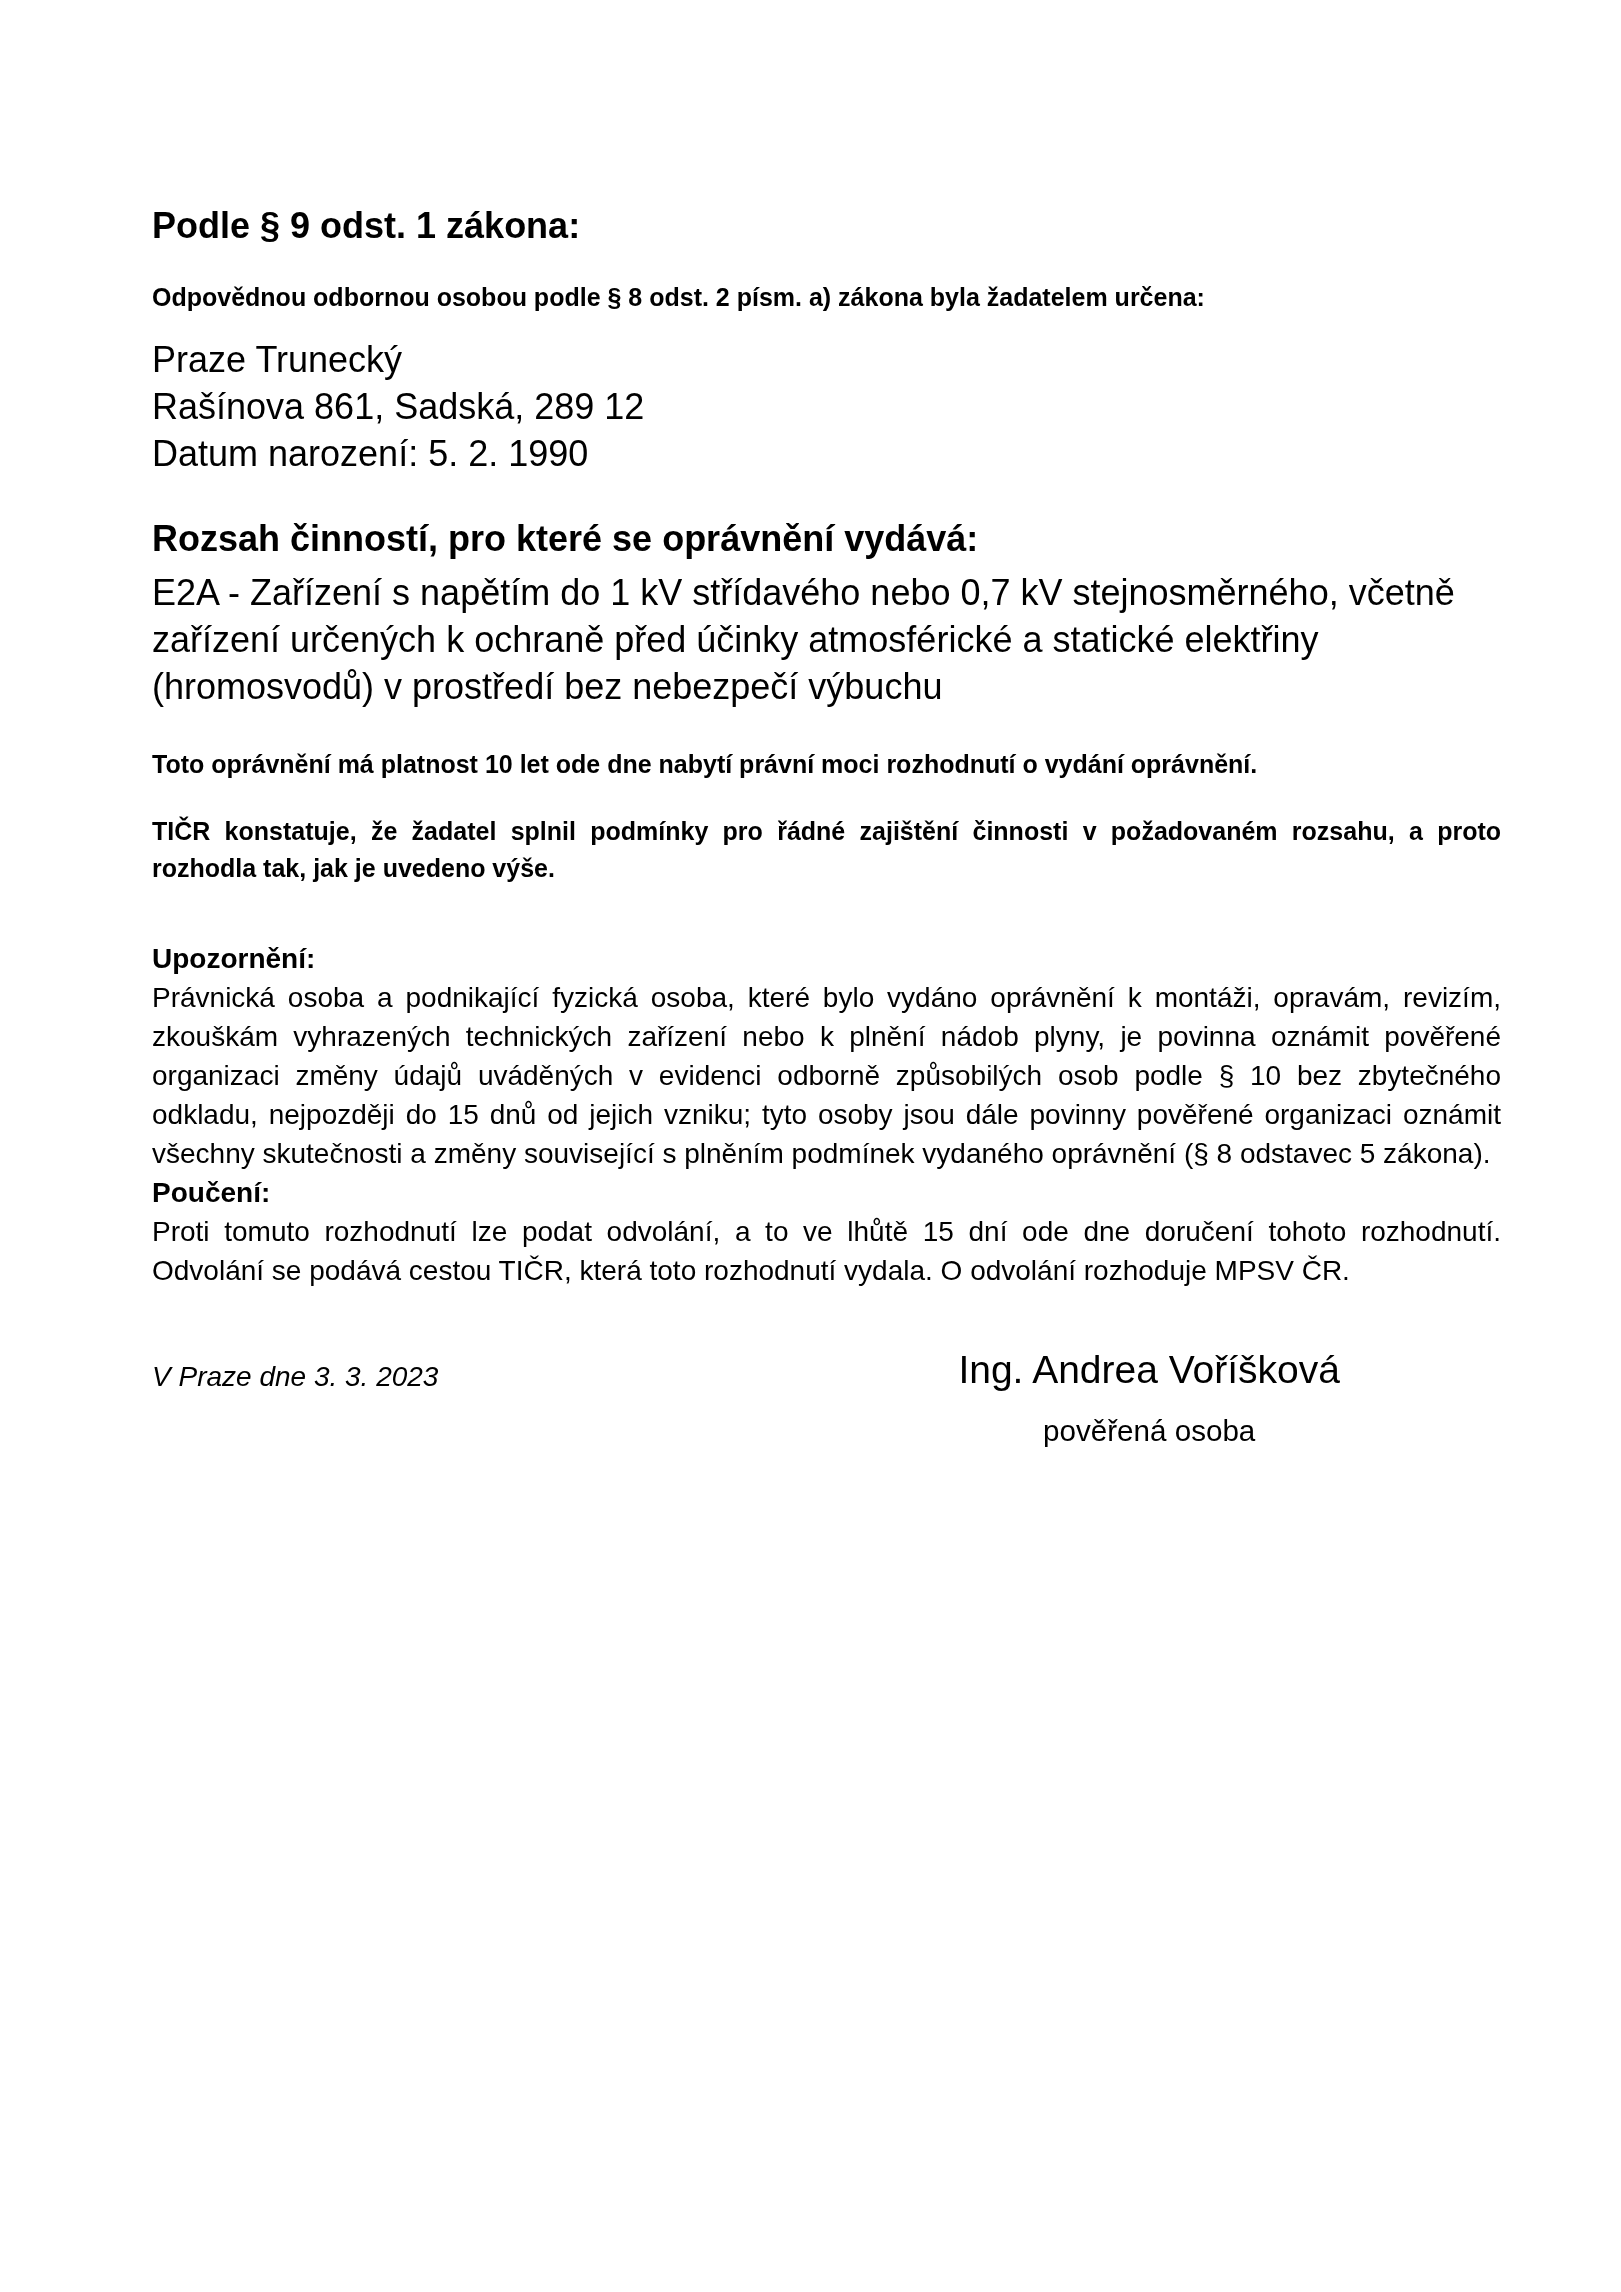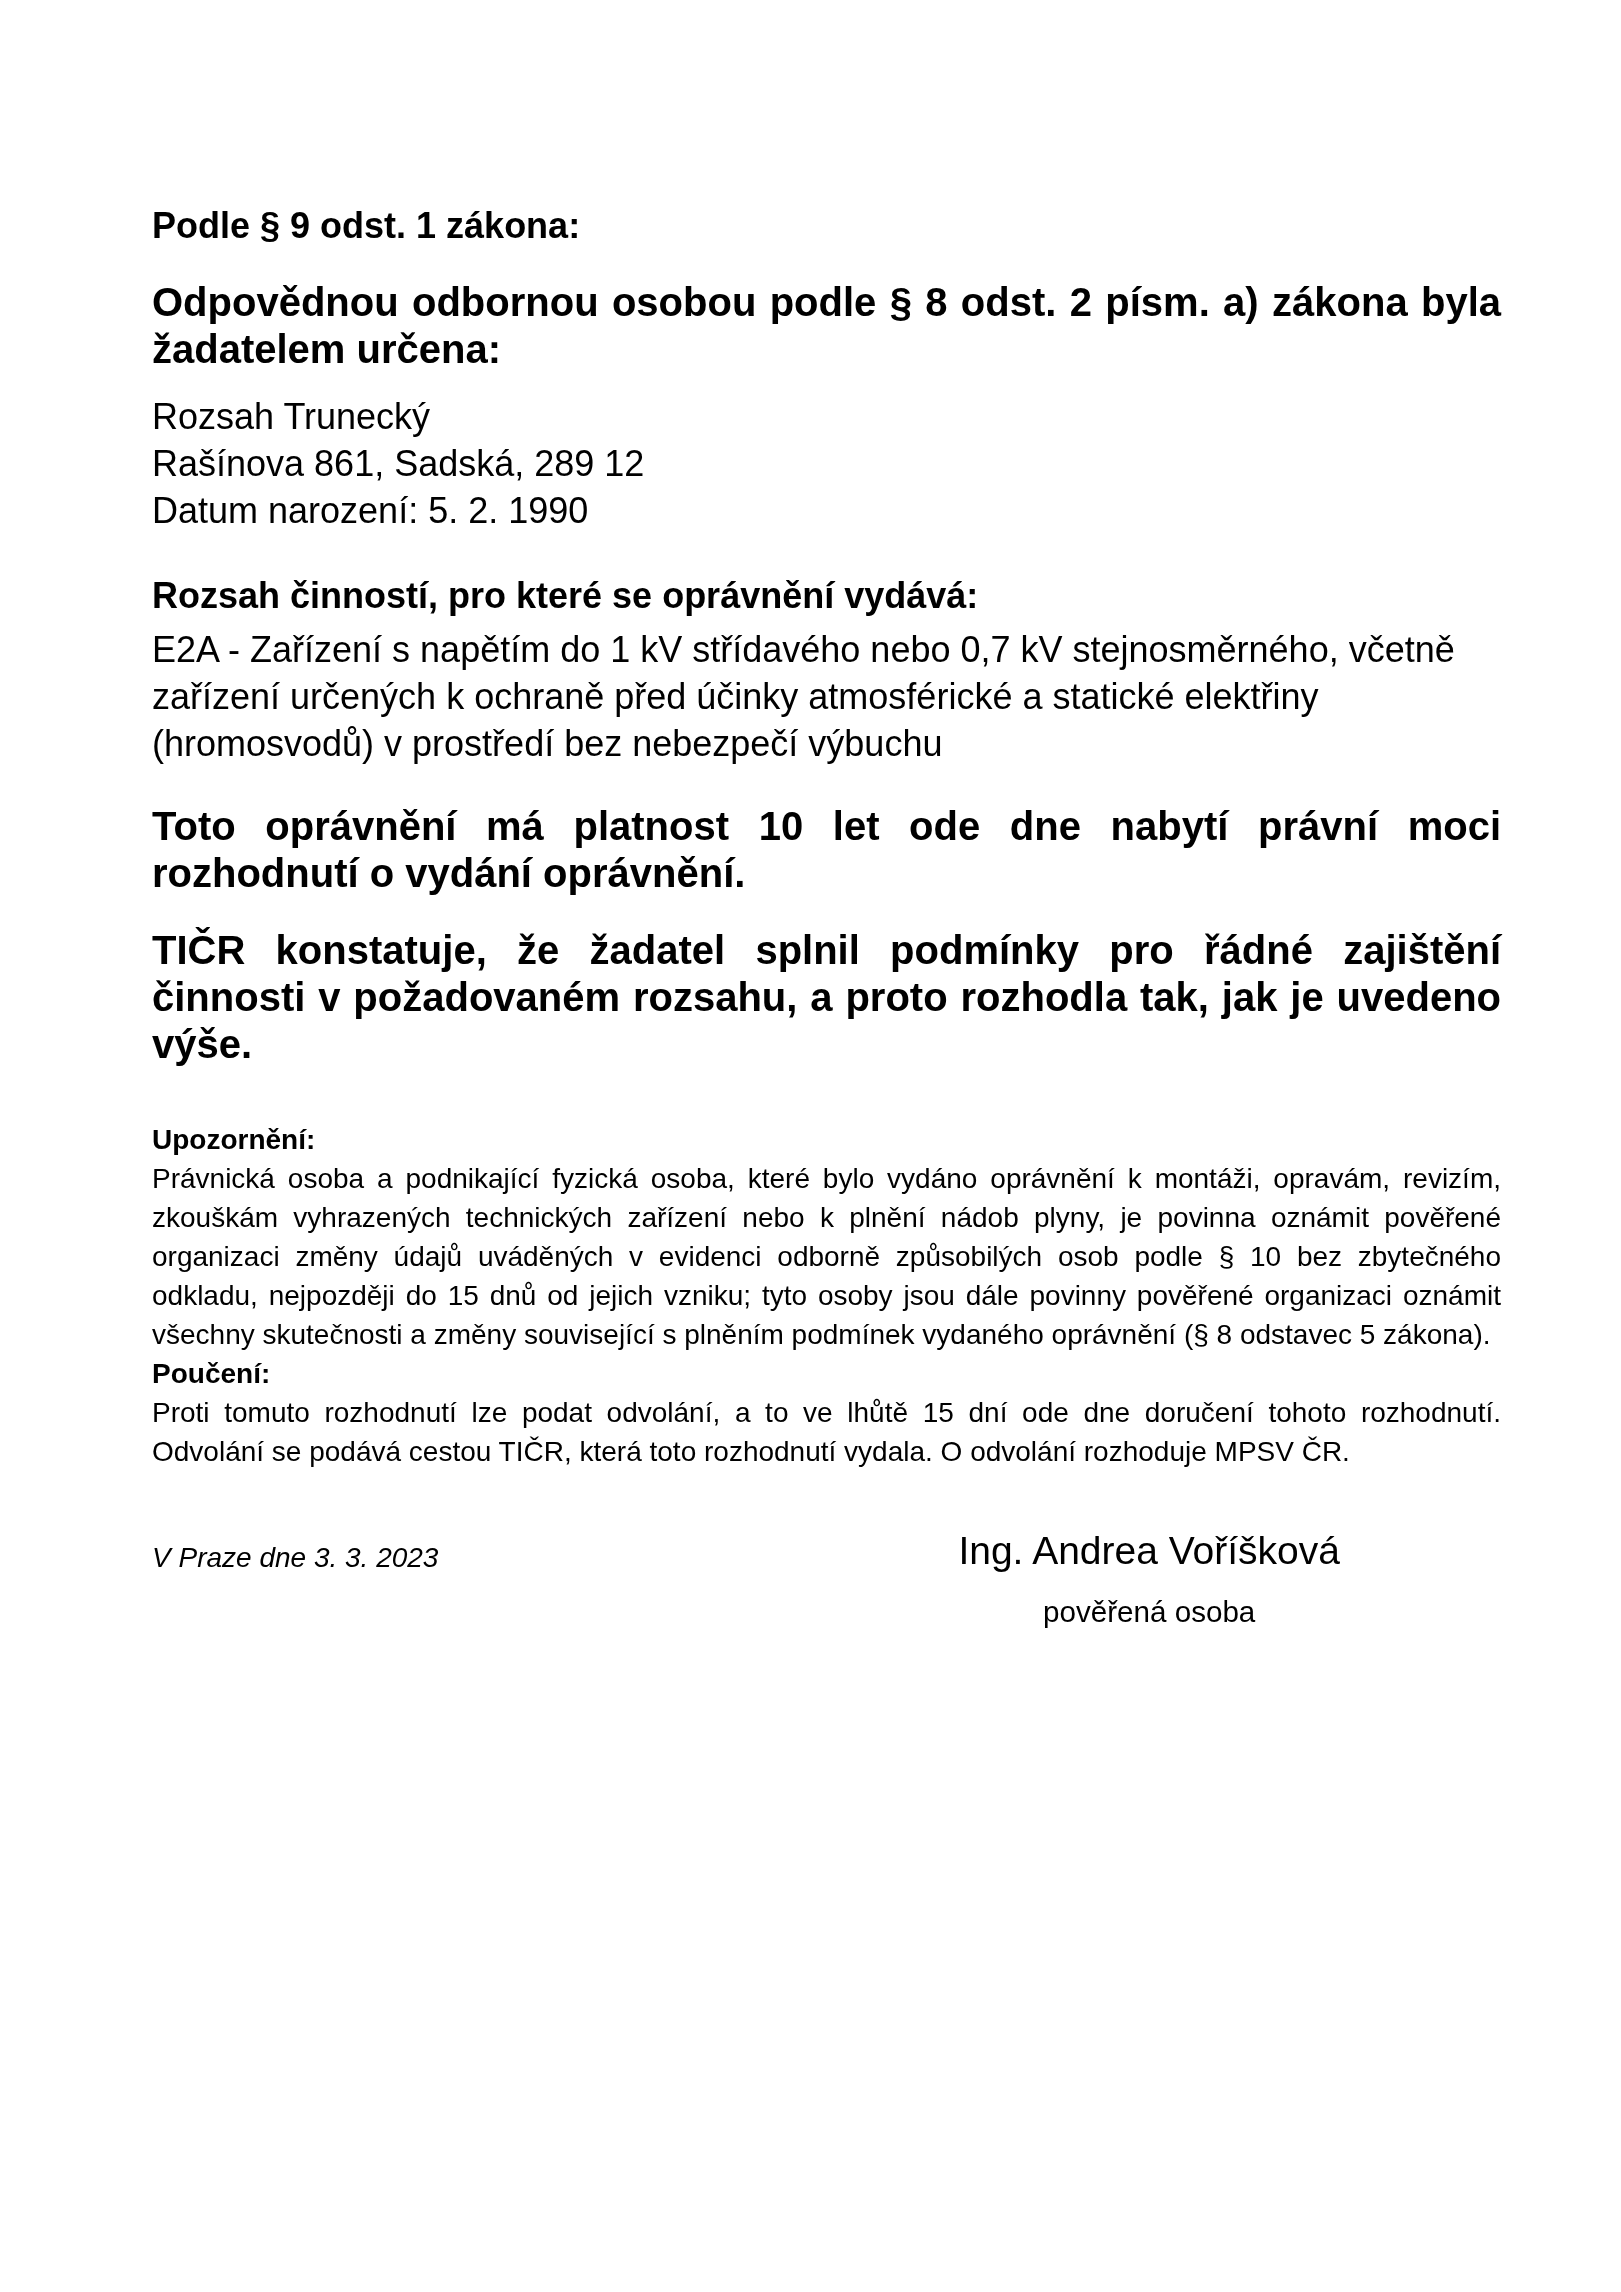--- a/index.html
+++ b/index.html
@@ -15,22 +15,22 @@
     background: #ffffff;
     padding: 202px 112px 0 152px;
     overflow: hidden;
   }
   .h-main {
     font-size: 36px;
     line-height: 47px;
     font-weight: bold;
   }
   .p-bold {
-    font-size: 40px;
-    line-height: 47px;
+    font-size: 25px;
+    line-height: 37px;
     font-weight: bold;
     text-align: justify;
   }
   .p-body {
     font-size: 36px;
     line-height: 47px;
     font-weight: normal;
     text-align: left;
   }
   .person-line {
@@ -88,21 +88,21 @@
 </head>
 <body>
 
 <div class="page">
 
   <div class="h-main">Podle § 9 odst. 1 zákona:</div>
 
   <div class="p-bold mt-intro">Odpovědnou odbornou osobou podle § 8 odst. 2 písm. a) zákona byla žadatelem určena:</div>
 
   <div class="mt-person">
-    <div class="person-line">Rozsah Trunecký</div>
+    <div class="person-line">Praze Trunecký</div>
     <div class="person-line">Rašínova 861, Sadská, 289 12</div>
     <div class="person-line">Datum narození: 5. 2. 1990</div>
   </div>
 
   <div class="h-main mt-scopeh">Rozsah činností, pro které se oprávnění vydává:</div>
 
   <div class="p-body mt-scopep">E2A - Zařízení s napětím do 1 kV střídavého nebo 0,7 kV stejnosměrného, včetně zařízení určených k ochraně před účinky atmosférické a statické elektřiny (hromosvodů) v prostředí bez nebezpečí výbuchu</div>
 
   <div class="p-bold mt-valid">Toto oprávnění má platnost 10 let ode dne nabytí právní moci rozhodnutí o vydání oprávnění.</div>
 

